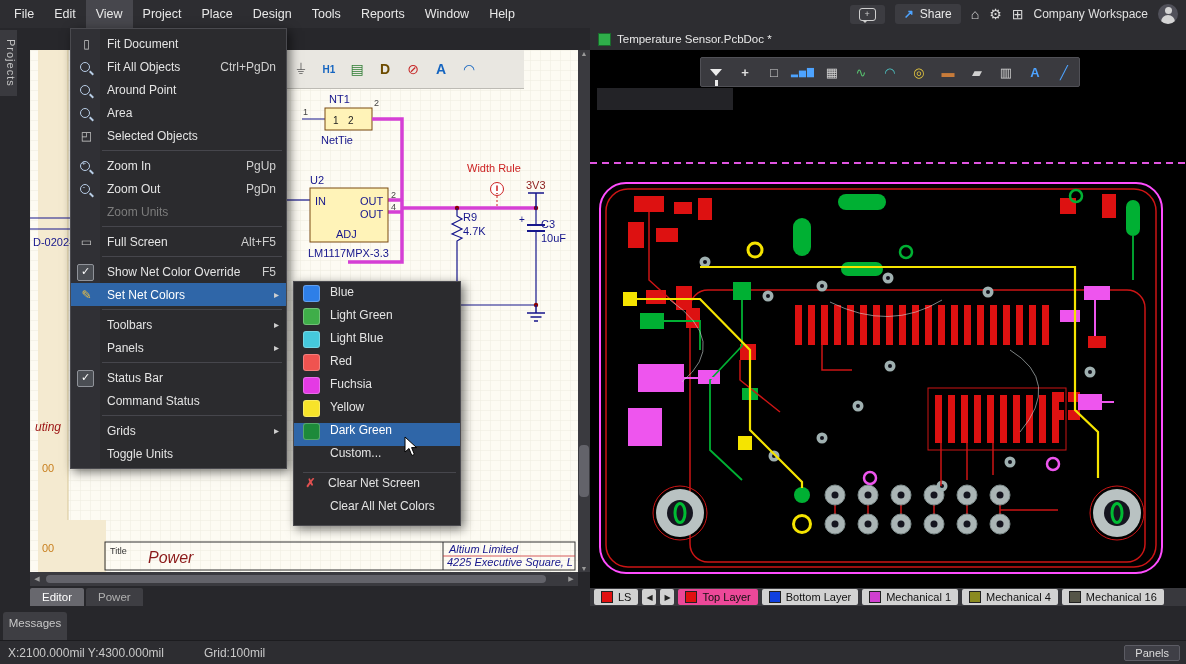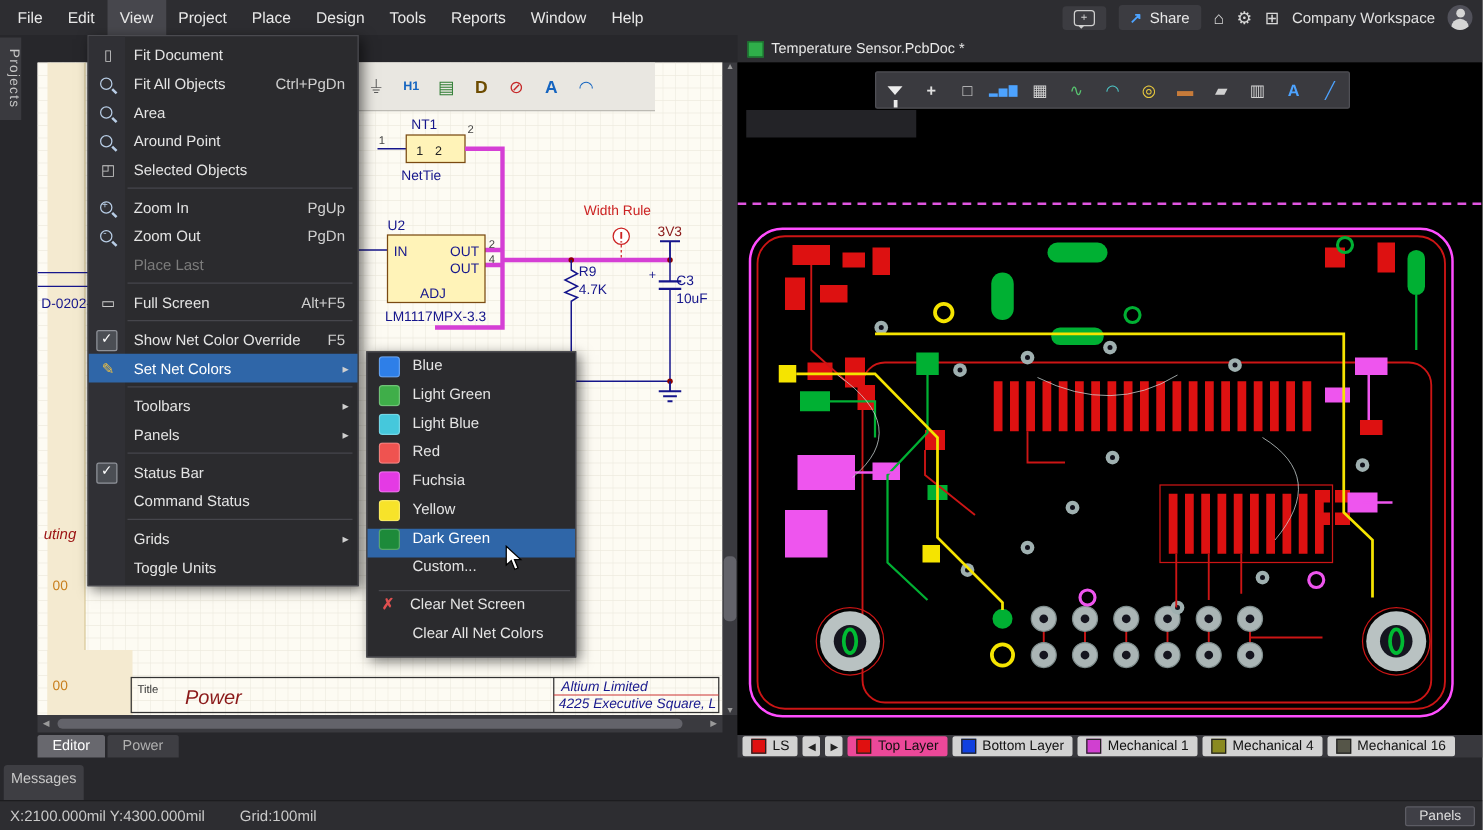--- a/index.html
+++ b/index.html
@@ -72,21 +72,21 @@
          padding:0 7px;font-size:11px;border-radius:2px;white-space:nowrap}
   .lchip.active{background:#ec4899;font-weight:normal}
   .lswatch{width:10px;height:10px;border:1px solid #222}
   .lnav{width:14px;height:16px;background:#d2d2d2;color:#222;font-size:8px;display:flex;
         align-items:center;justify-content:center;border-radius:2px}
 
   
   #statusbar{position:absolute;left:0;top:640px;width:1186px;height:24px;background:#2d2d31;
              border-top:1px solid #1c1c1f;display:flex;align-items:center;color:#c9c9c9;font-size:12px}
   #status-coords{margin-left:8px}
-  #status-grid{margin-left:28px}
+  #status-grid{margin-left:40px}
   #panels-btn{margin-left:auto;margin-right:6px;background:#3f3f46;border:1px solid #5c5c64;
               border-radius:2px;padding:1px 10px;font-size:11px;color:#ddd}
 
   
   #view-menu{position:absolute;left:70px;top:28px;width:215px;background:#2b2b2e;border:1px solid #4a4a4f;
              box-shadow:3px 3px 10px rgba(0,0,0,.55);z-index:70;padding:3px 0}
   #view-menu::before{content:'';position:absolute;left:0;top:0;bottom:0;width:29px;background:#303035}
   .vmenu-item{position:relative;height:23px;display:flex;align-items:center;font-size:12px;color:#e4e4e4;cursor:default}
   .vmenu-item .lbl{margin-left:36px;white-space:nowrap}
   .vmenu-item .sc{margin-left:auto;padding-right:10px;color:#cfcfcf}
@@ -537,43 +537,43 @@
       <span class="gut">▯</span>
       <span class="lbl">Fit Document</span>
     </div>
     <div class="vmenu-item">
       <span class="mag"></span>
       <span class="lbl">Fit All Objects</span>
       <span class="sc">Ctrl+PgDn</span>
     </div>
     <div class="vmenu-item">
       <span class="mag"></span>
+      <span class="lbl">Around Point</span>
+    </div>
+    <div class="vmenu-item">
+      <span class="mag"></span>
       <span class="lbl">Area</span>
-    </div>
-    <div class="vmenu-item">
-      <span class="mag"></span>
-      <span class="lbl">Around Point</span>
     </div>
     <div class="vmenu-item">
       <span class="gut">◰</span>
       <span class="lbl">Selected Objects</span>
     </div>
     <div class="vsep"></div>
     <div class="vmenu-item">
       <span class="mag plus"></span>
       <span class="lbl">Zoom In</span>
       <span class="sc">PgUp</span>
     </div>
     <div class="vmenu-item">
       <span class="mag minus"></span>
       <span class="lbl">Zoom Out</span>
       <span class="sc">PgDn</span>
     </div>
     <div class="vmenu-item dis">
-      <span class="lbl">Place Last</span>
+      <span class="lbl">Zoom Units</span>
     </div>
     <div class="vsep"></div>
     <div class="vmenu-item">
       <span class="gut">▭</span>
       <span class="lbl">Full Screen</span>
       <span class="sc">Alt+F5</span>
     </div>
     <div class="vsep"></div>
     <div class="vmenu-item">
       <span class="chk">✓</span>

